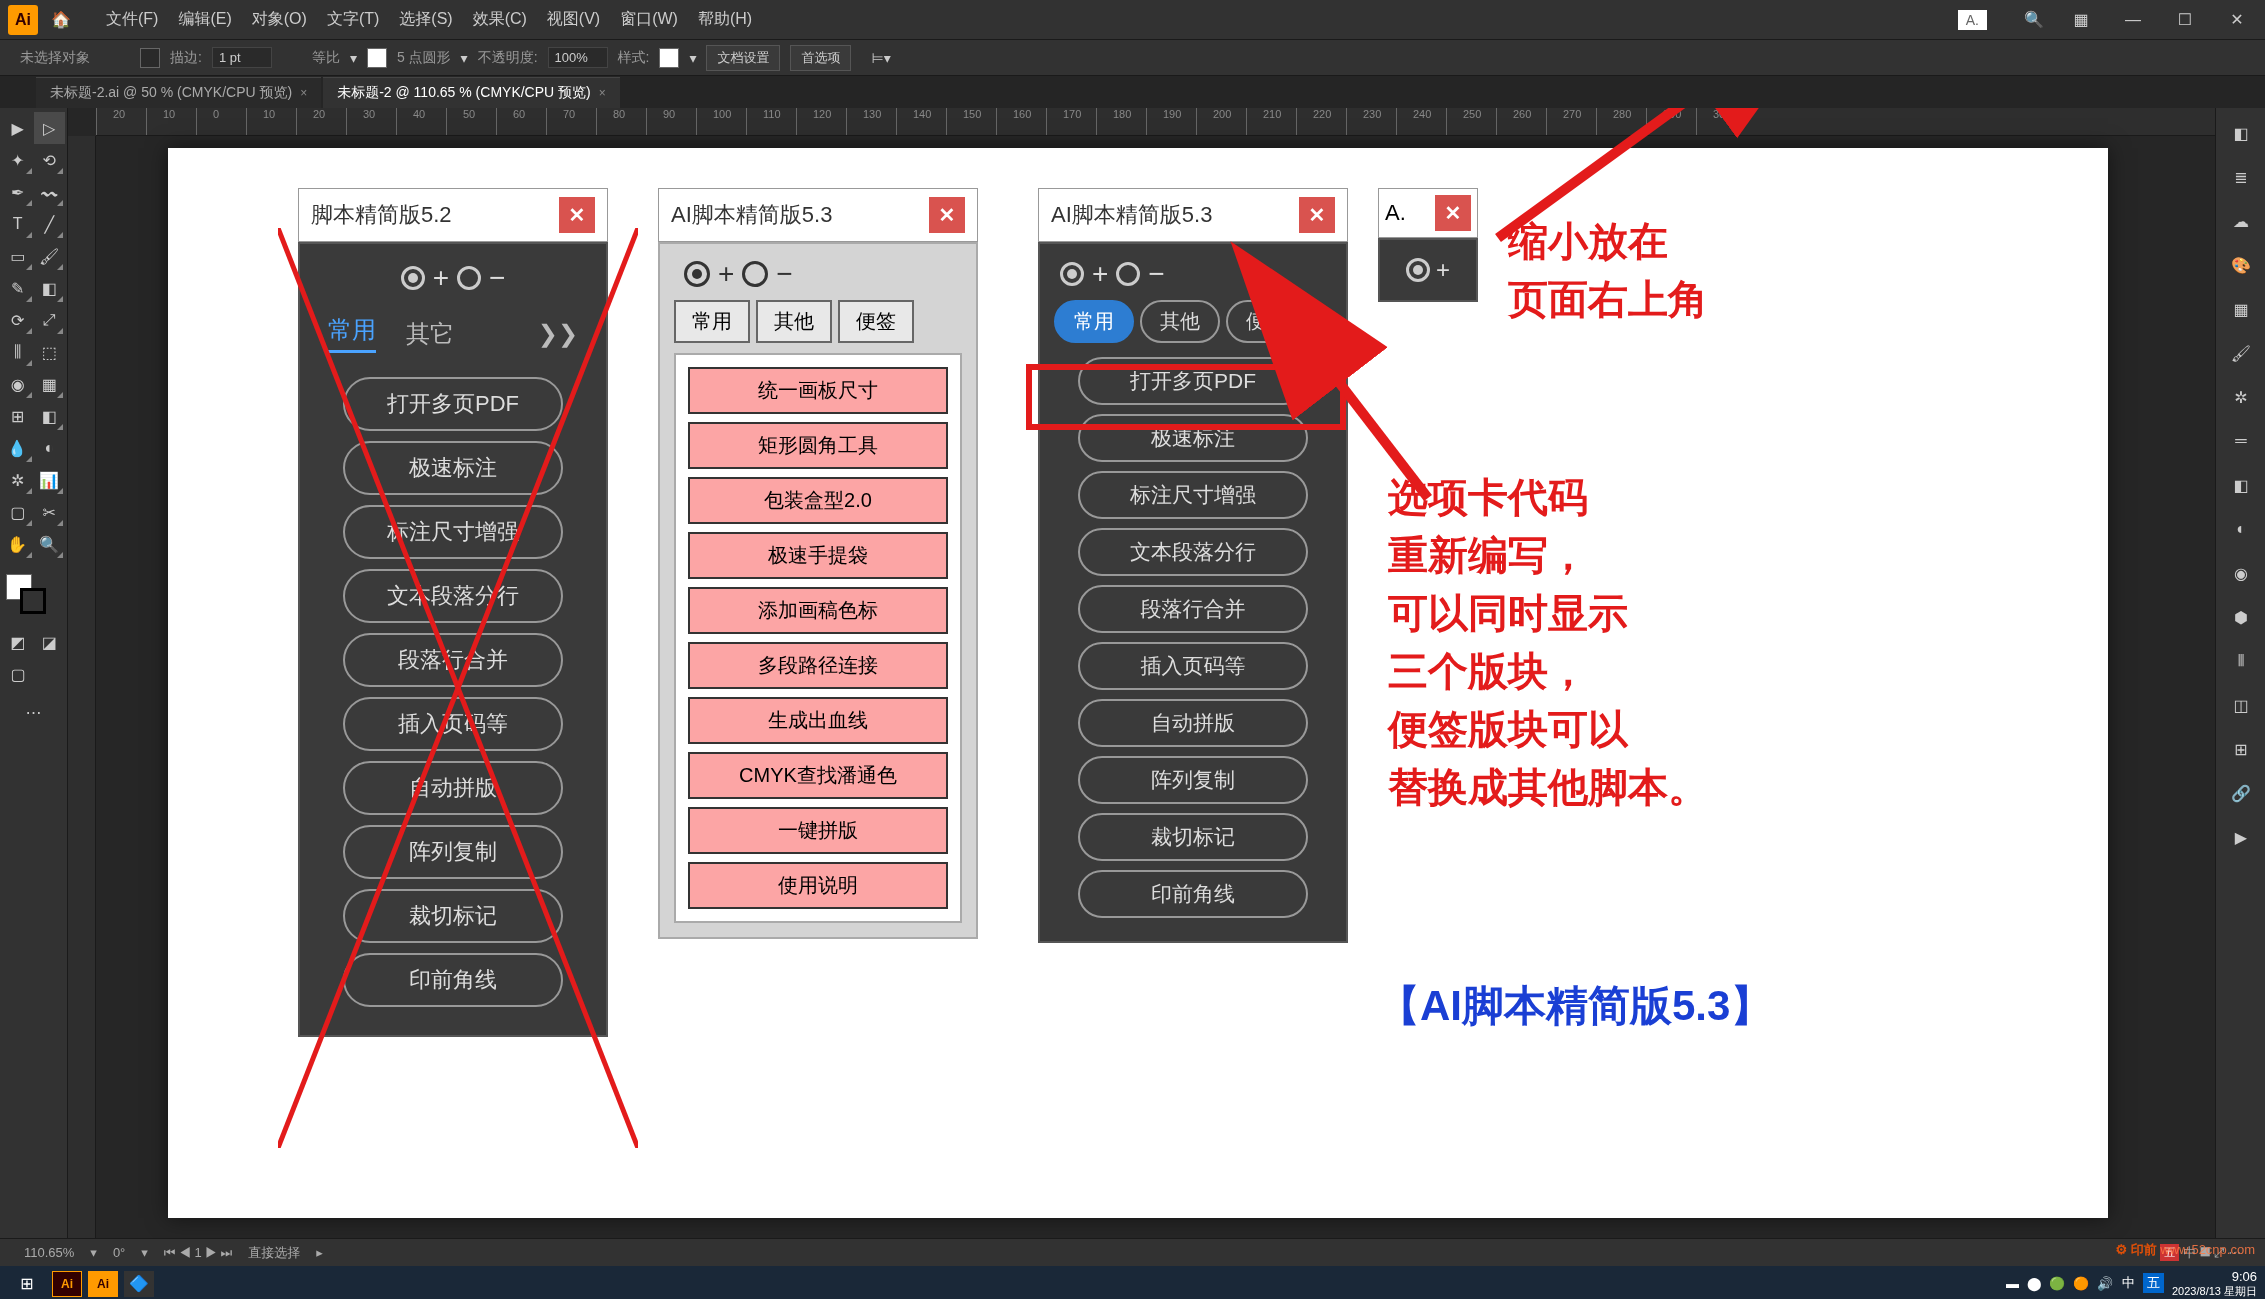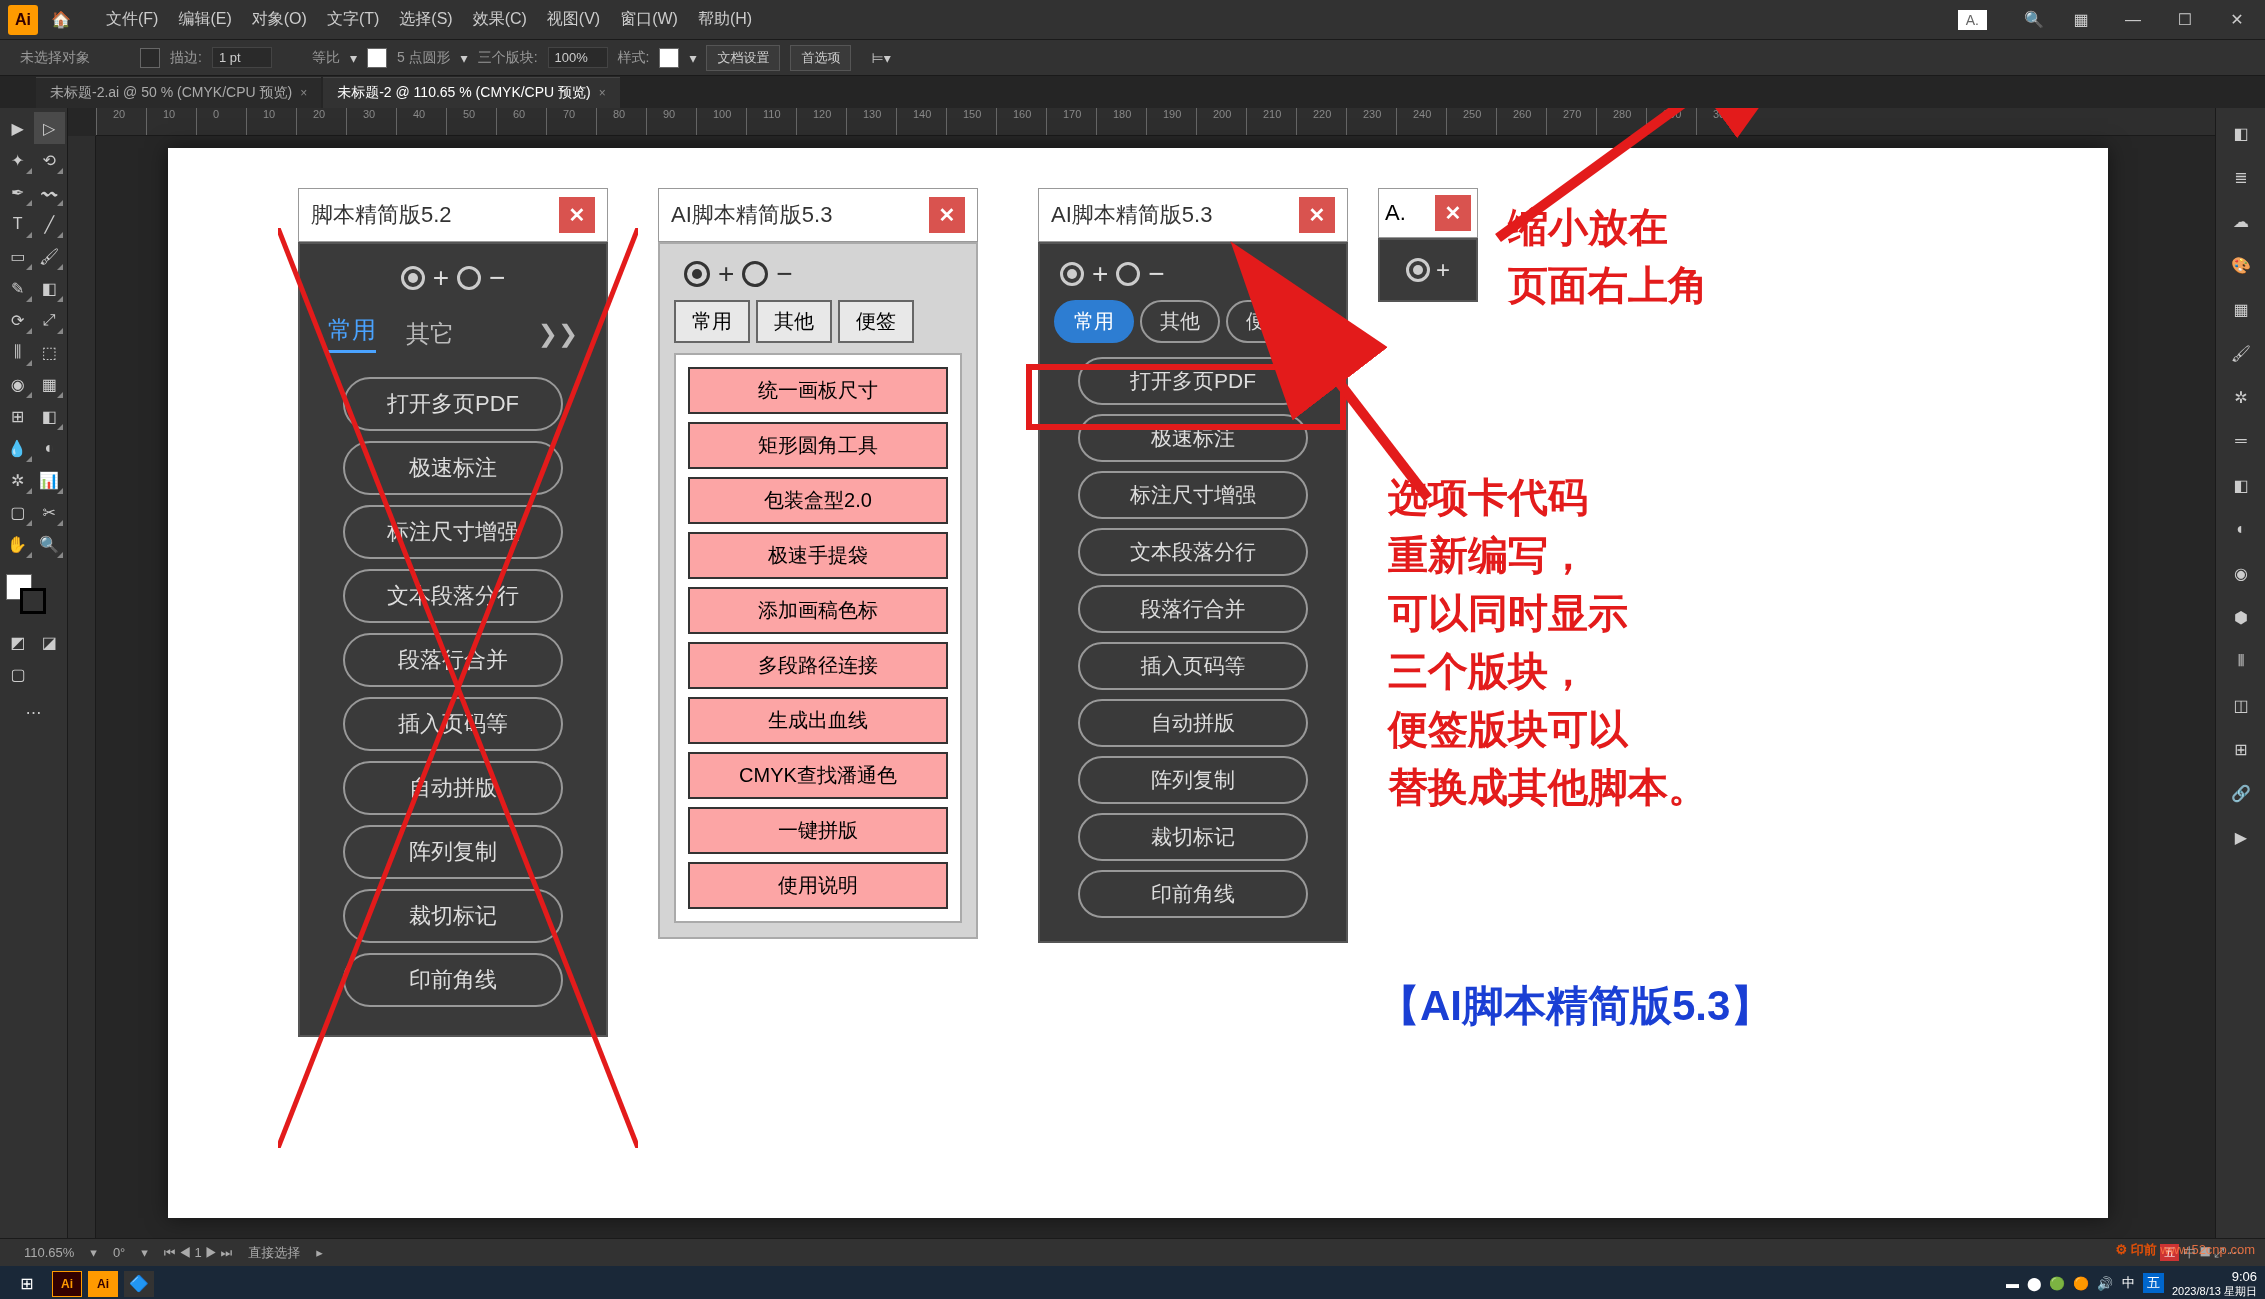--- a/index.html
+++ b/index.html
@@ -147,21 +147,21 @@
   <span style="width:30px"></span>
   <div class="opt-swatch" style="background:#2a2a2a"></div>
   <span class="opt-label">描边:</span>
   <input class="opt-input" value="1 pt" style="">
   <span style="width:20px"></span>
   <span class="opt-label">等比</span>
   <span>▾</span>
   <div class="opt-swatch"></div>
   <span class="opt-label">5 点圆形</span>
   <span>▾</span>
-  <span class="opt-label">三个版块:</span>
+  <span class="opt-label">不透明度:</span>
   <input class="opt-input" value="100%" style="">
   <span class="opt-label">样式:</span>
   <div class="opt-swatch"></div>
   <span>▾</span>
   <button class="opt-btn">文档设置</button>
   <button class="opt-btn">首选项</button>
   <span style="margin-left:10px;color:#ccc">⊨▾</span>
 </div>
 
 <div class="tabs-bar">
@@ -391,21 +391,21 @@
         <div class="panel-header">
           <span>A.</span>
           <div class="panel-close">✕</div>
         </div>
         <div class="panel-mini-body">
           <span class="circle-dot filled"></span>
           <span>+</span>
         </div>
       </div>
 
-      <div class="anno-red" style="left:1340px;top:50px">
+      <div class="anno-red" style="left:1340px;top:64px">
         <div>缩小放在</div>
         <div>页面右上角</div>
       </div>
       <div class="anno-red" style="left:1220px;top:320px;white-space:pre-line">选项卡代码
 重新编写，
 可以同时显示
 三个版块，
 便签版块可以
 替换成其他脚本。</div>
       <div class="anno-blue" style="left:1210px;top:830px">【AI脚本精简版5.3】</div>

